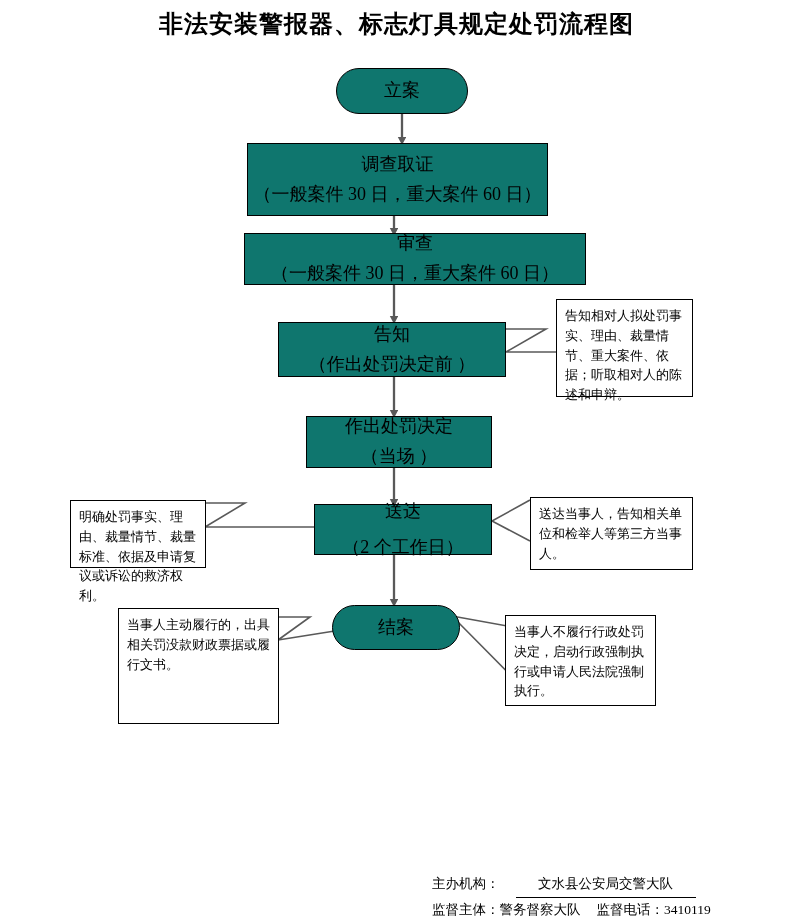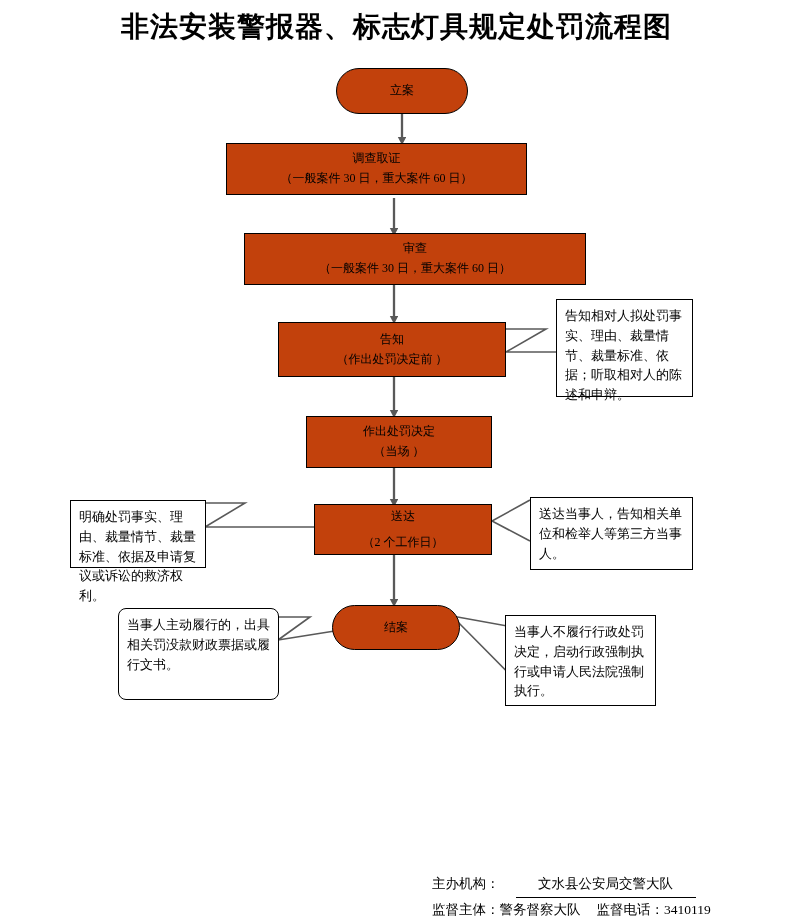--- a/index.html
+++ b/index.html
@@ -17,44 +17,44 @@
   }
 
   #page-title {
     position: absolute;
     left: 0;
     top: 8px;
     width: 793px;
     text-align: center;
     font-family: "Liberation Serif", "DejaVu Serif", serif;
     font-weight: bold;
-    font-size: 28px;
+    font-size: 24px;
     letter-spacing: 1px;
     white-space: nowrap;
   }
 
   .flow-canvas {
     position: absolute;
     left: 0;
     top: 0;
     width: 793px;
     height: 920px;
   }
 
   .node {
     position: absolute;
     box-sizing: border-box;
     border: 1.4px solid #000000;
-    background: #c2410c;
+    background: #0f766e;
     display: flex;
     flex-direction: column;
     align-items: center;
     justify-content: center;
     text-align: center;
-    font-size: 12px;
+    font-size: 18px;
     line-height: 1.65;
     z-index: 3;
   }
   .node.terminal {
     border-radius: 999px;
   }
   .node .line1 { display: block; }
   .node .line2 { display: block; }
 
   .note {
@@ -139,21 +139,21 @@
     <g stroke="#595959" stroke-width="1.6" fill="none">
       <polyline points="452,616 540,632 505,632"></polyline>
       <polyline points="452,616 535,700 505,700"></polyline>
     </g>
   </svg>
 
   <div class="node terminal" style="left:336px; top:68px; width:132px; height:46px;">
     <span class="line1">立案</span>
   </div>
 
-  <div class="node" style="left:226px; top:143px; width:301px; height:52px;">
+  <div class="node" style="left:247px; top:143px; width:301px; height:73px;">
     <span class="line1">调查取证</span>
     <span class="line2">（一般案件 30 日，重大案件 60 日）</span>
   </div>
 
   <div class="node" style="left:244px; top:233px; width:342px; height:52px;">
     <span class="line1">审查</span>
     <span class="line2">（一般案件 30 日，重大案件 60 日）</span>
   </div>
 
   <div class="node" style="left:306px; top:416px; width:186px; height:52px;">
@@ -169,32 +169,32 @@
   <div class="node" style="left:314px; top:504px; width:178px; height:51px;gap:6px;">
     <span class="line1">送达</span>
     <span class="line2">（2 个工作日）</span>
   </div>
 
   <div class="node terminal" style="left:332px; top:605px; width:128px; height:45px;">
     <span class="line1">结案</span>
   </div>
 
   <div class="note" style="left:556px; top:299px; width:137px; height:98px;">
-    <span>告知相对人拟处罚事实、理由、裁量情节、裁量标准、依据；听取相对人的陈述和申辩。</span>
+    <span>告知相对人拟处罚事实、理由、裁量情节、重大案件、依据；听取相对人的陈述和申辩。</span>
   </div>
 
   <div class="note" style="left:530px; top:497px; width:163px; height:73px;">
     <span>送达当事人，告知相关单位和检举人等第三方当事人。</span>
   </div>
 
   <div class="note" style="left:70px; top:500px; width:136px; height:68px;">
     <span>明确处罚事实、理由、裁量情节、裁量标准、依据及申请复议或诉讼的救济权利。</span>
   </div>
 
-  <div class="note" style="left:118px; top:608px; width:161px; height:92px;border-radius:8px;">
+  <div class="note" style="left:118px; top:608px; width:161px; height:116px;">
     <span>当事人主动履行的，出具相关罚没款财政票据或履行文书。</span>
   </div>
 
   <div class="note" style="left:505px; top:615px; width:151px; height:91px;">
     <span>当事人不履行行政处罚决定，启动行政强制执行或申请人民法院强制执行。</span>
   </div>
 
   <div class="footer">
     <span class="footer-row">
       <span>主办机构：</span><span class="footer-pad"></span><span class="footer-underline">文水县公安局交警大队</span>

